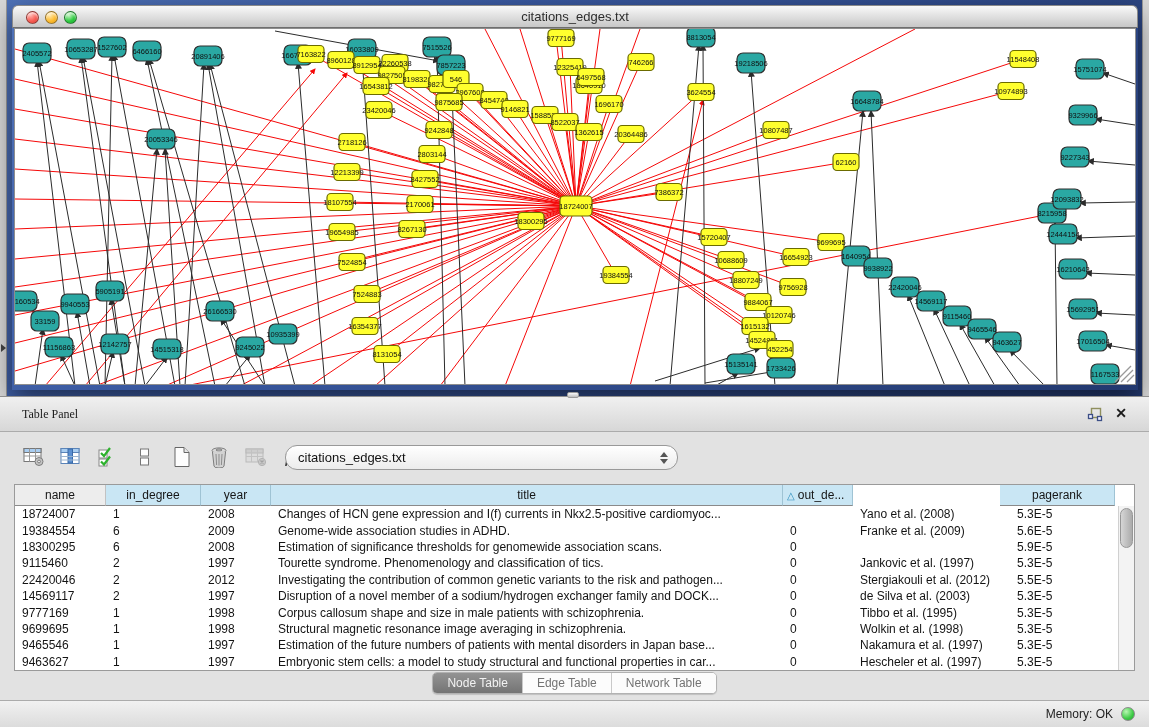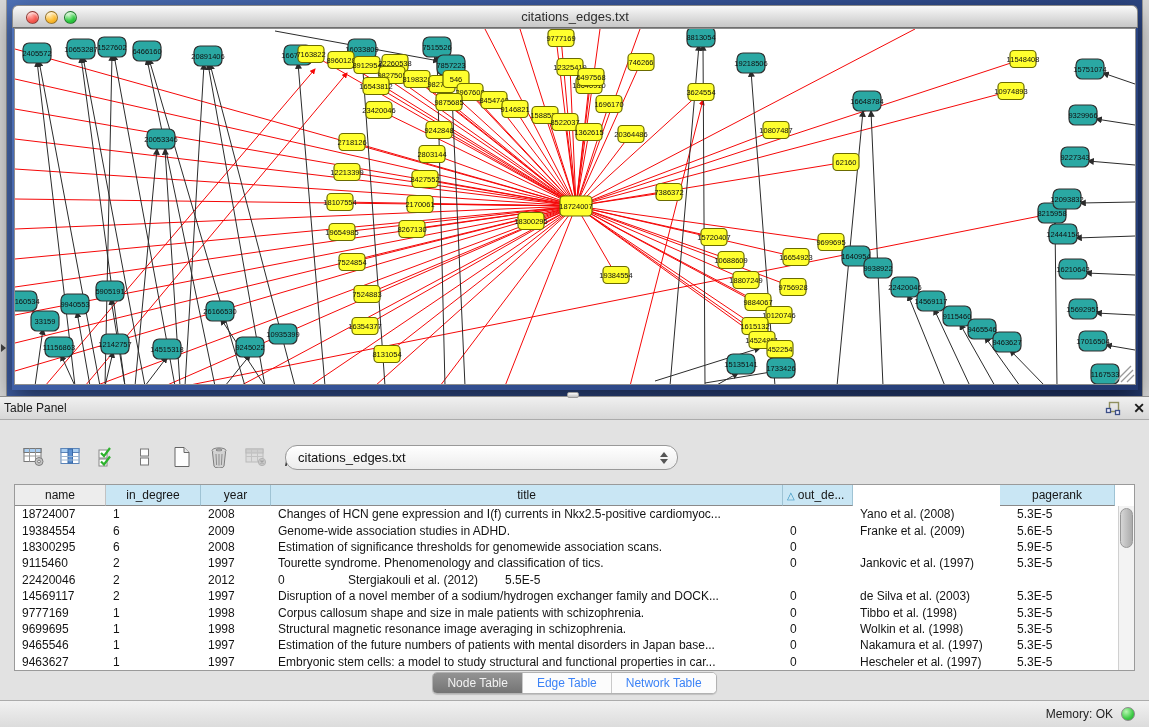--- a/index.html
+++ b/index.html
@@ -25,22 +25,22 @@
     border:1px solid rgba(0,0,0,.4); box-shadow:inset 0 2px 2px rgba(255,255,255,.65); }
   .tl.red{ left:13px; background:radial-gradient(circle at 35% 30%, #ffb3ac, #f75c53 55%, #d4423a);}
   .tl.yel{ left:32px; background:radial-gradient(circle at 35% 30%, #ffe9b0, #fdbb2f 55%, #df9f1c);}
   .tl.grn{ left:51px; background:radial-gradient(circle at 35% 30%, #c9f3c4, #2ecb41 55%, #1ea430);}
   #canvas { position:absolute; left:2px; top:23px; width:1122px; height:357px; background:#fff;
     border:1px solid #8e8e8e; }
   #net-svg { display:block; }
 
   
   #table-panel { position:absolute; left:0; top:396px; width:1149px; height:304px; background:#e2e2e2; }
-  #tp-header { height:24px; background:linear-gradient(#f0f0f0,#d7d7d7); border-top:1px solid #8f8f8f;
-    border-bottom:1px solid #ababab; display:flex; align-items:center; padding:0 4px; }
+  #tp-header { height:36px; background:linear-gradient(#f0f0f0,#d7d7d7); border-top:1px solid #8f8f8f;
+    border-bottom:1px solid #ababab; display:flex; align-items:center; padding:0 22px;font-family:Liberation Serif, serif; }
   #tp-title { font-size:12px; color:#1c1c1c; flex:1; }
   #tp-header .hicon { margin-left:12px; display:flex; align-items:center; }
   #tp-close { font-size:14px; font-weight:bold; color:#1a1a1a; line-height:1; }
   #grab-nub { position:absolute; left:567px; top:-4px; width:12px; height:6px;
     background:linear-gradient(#fafafa,#bdbdbd); border:1px solid #9a9a9a; border-radius:2px; }
 
   #toolbar { position:absolute; left:20px; top:46px; height:30px; display:flex; align-items:center; }
   .tbi { width:28px; height:28px; margin-right:9px; display:flex; align-items:center; justify-content:center; }
   .fx { font-family:"Liberation Serif", serif; font-style:italic; font-size:17px; color:#111; }
   .fx .fxs { font-size:10px; }
@@ -67,21 +67,21 @@
   .td.pr { padding-left:17px; }
   #vscroll { position:absolute; right:0; top:21px; width:16px; bottom:0; background:#f3f3f3;
     border-left:1px solid #d0d0d0; }
   #vthumb { position:absolute; left:1px; top:2px; width:13px; height:40px; border-radius:7px;
     background:linear-gradient(90deg,#d6d6d6,#ababab); border:1px solid #969696; }
 
   #seg-wrap { position:absolute; left:0; right:0; top:276px; display:flex; justify-content:center; }
   #seg { display:inline-flex; border:1px solid #b2b2b2; border-radius:5px; overflow:hidden;
     background:#fcfcfc; box-shadow:0 1px 1px rgba(0,0,0,.15); }
   #seg .seg-btn { font-family:"Liberation Sans",sans-serif; font-size:12px; padding:3px 14px;
-    background:#fcfcfc; border:none; border-right:1px solid #c9c9c9; color:#3b82f6; }
+    background:#fcfcfc; border:none; border-right:1px solid #c9c9c9; color:#737373; }
   #seg .seg-btn:last-child { border-right:none; }
   #seg .seg-btn.active { background:linear-gradient(#939393,#747474); color:#f2f2f2; }
 
   
   #status-bar { position:absolute; left:0; top:700px; width:1149px; height:27px;
     background:linear-gradient(#f1f1f1,#dcdcdc); border-top:1px solid #ababab;
     display:flex; align-items:center; justify-content:flex-end; padding-right:14px; }
   #mem-label { font-size:12px; color:#222; margin-right:8px; }
   #mem-dot { width:14px; height:14px; border-radius:50%;
     background:radial-gradient(circle at 35% 30%, #b8f7b2, #3ecb46 60%, #22a52e);
@@ -798,40 +798,41 @@
           <div class="td" style="width: 70px;">1997</div>
           <div class="td" style="width: 512px;">Tourette syndrome. Phenomenology and classification of tics.</div>
           <div class="td" style="width: 70px;">0</div>
           <div class="td" style="width: 147px;">Jankovic et al. (1997)</div>
           <div class="td pr" style="width: 115px;">5.3E-5</div>
         </div>
         <div class="tr">
           <div class="td" style="width: 91px;">22420046</div>
           <div class="td" style="width: 95px;">2</div>
           <div class="td" style="width: 70px;">2012</div>
+          <div class="td" style="width: 512px;">Investigating the contribution of common genetic variants to the risk and pathogen...</div>
           <div class="td" style="width: 70px;">0</div>
           <div class="td" style="width: 147px;">Stergiakouli et al. (2012)</div>
           <div class="td pr" style="width: 115px;">5.5E-5</div>
         </div>
         <div class="tr">
           <div class="td" style="width: 91px;">14569117</div>
           <div class="td" style="width: 95px;">2</div>
           <div class="td" style="width: 70px;">1997</div>
           <div class="td" style="width: 512px;">Disruption of a novel member of a sodium/hydrogen exchanger family and DOCK...</div>
           <div class="td" style="width: 70px;">0</div>
           <div class="td" style="width: 147px;">de Silva et al. (2003)</div>
           <div class="td pr" style="width: 115px;">5.3E-5</div>
         </div>
         <div class="tr">
           <div class="td" style="width: 91px;">9777169</div>
           <div class="td" style="width: 95px;">1</div>
           <div class="td" style="width: 70px;">1998</div>
           <div class="td" style="width: 512px;">Corpus callosum shape and size in male patients with schizophrenia.</div>
           <div class="td" style="width: 70px;">0</div>
-          <div class="td" style="width: 147px;">Tibbo et al. (1998)</div>
+          <div class="td" style="width: 147px;">Tibbo et al. (1995)</div>
           <div class="td pr" style="width: 115px;">5.3E-5</div>
         </div>
         <div class="tr">
           <div class="td" style="width: 91px;">9699695</div>
           <div class="td" style="width: 95px;">1</div>
           <div class="td" style="width: 70px;">1998</div>
           <div class="td" style="width: 512px;">Structural magnetic resonance image averaging in schizophrenia.</div>
           <div class="td" style="width: 70px;">0</div>
           <div class="td" style="width: 147px;">Wolkin et al. (1998)</div>
           <div class="td pr" style="width: 115px;">5.3E-5</div>

